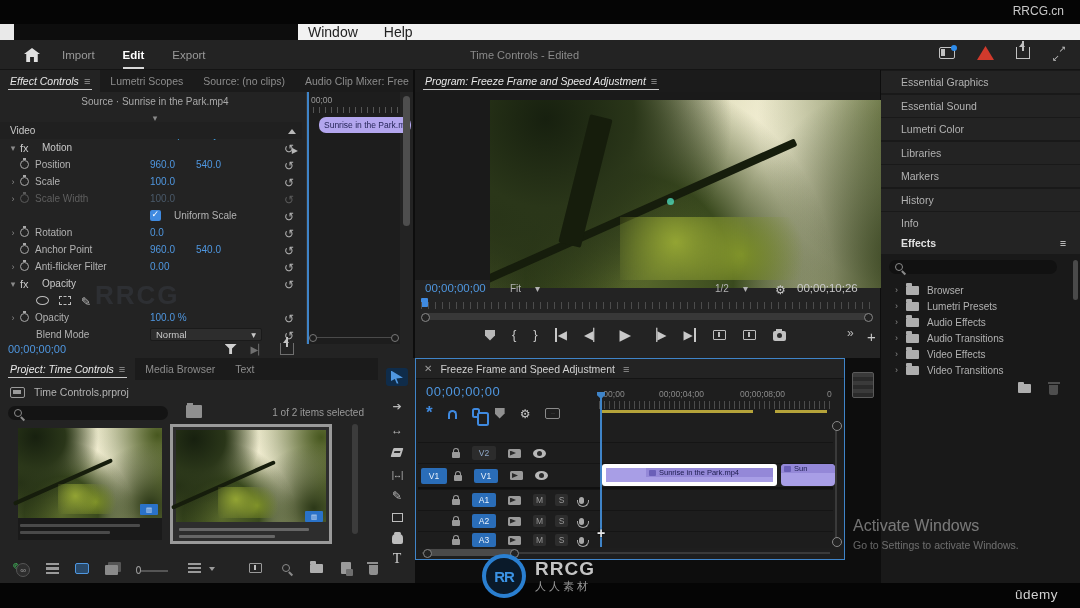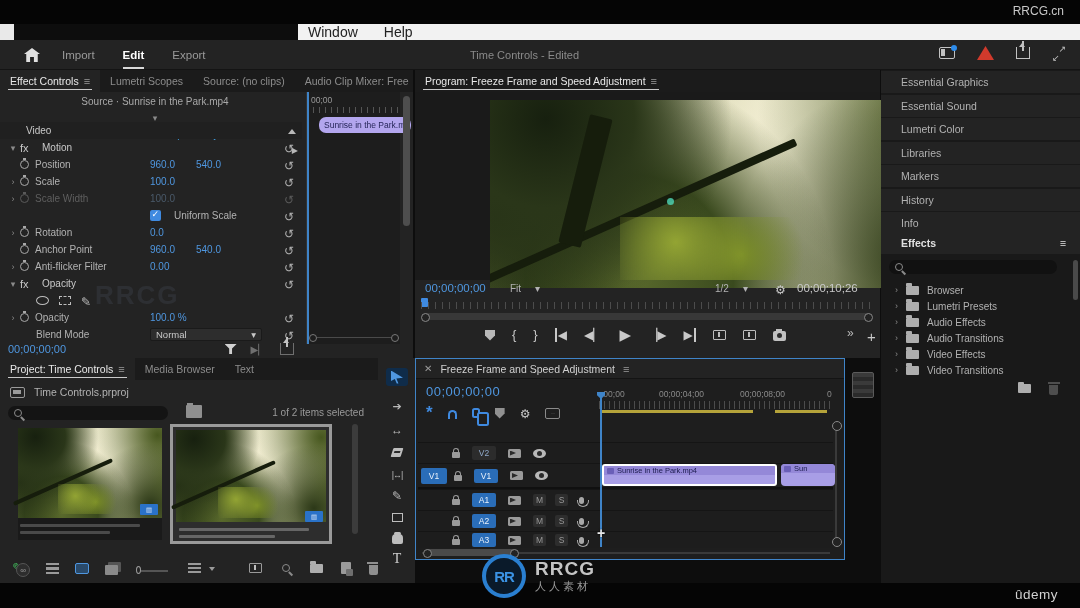--- a/index.html
+++ b/index.html
@@ -31,21 +31,21 @@
   .ic-share::before { content:""; position:absolute; left:4.5px; top:-6px; width:2px; height:10px; background:#c2c2c2; }
   .ic-share::after { content:""; position:absolute; left:2px; top:-7px; border:3.5px solid transparent; border-bottom:4px solid #c2c2c2; }
   .ic-fullscreen { width:14px; height:12px; position:relative; color:#c2c2c2; font-size:9px; line-height:5px; }
   .ic-fullscreen::before { content:"↗"; position:absolute; right:0; top:0; }
   .ic-fullscreen::after { content:"↙"; position:absolute; left:0; bottom:-2px; }
 
   
   .panel { background:#232323; }
   .tabsrow { position:absolute; left:0; top:0; right:0; height:22px; background:#1b1b1b; display:flex; align-items:center; }
   .tab { font-size:10.5px; color:#8c8c8c; padding:0 10px; height:22px; display:flex; align-items:center; gap:5px; white-space:nowrap; }
-  .tab.on { color:#e8e8e8; background:#232323; position:relative; }
+  .tab.on { color:#e8e8e8; background:#232323; position:relative;font-style:italic; }
   .tab.on::after { content:""; position:absolute; left:8px; right:8px; bottom:2px; height:1.5px; background:#c9c9c9; }
   .menu-g { color:#9a9a9a; font-size:11px; }
   .chev { color:#8a8a8a; font-size:9px; }
 
   
   .ic { display:inline-block; position:relative; flex:none; }
   .ic-reset::before { content:"↺"; color:#b0b0b0; font-size:12px; }
   .ic-reset.dim::before { color:#5a5a5a; }
   .ic-watch { width:9px; height:9px; border:1.5px solid #a8a8a8; border-radius:50%; }
   .ic-watch::before { content:""; position:absolute; left:2px; top:-3.5px; width:3px; height:2px; background:#a8a8a8; }
@@ -234,21 +234,21 @@
   .trow { position:absolute; left:2px; width:415px; background:#1d1d1d; border-top:1px solid #151515; display:flex; align-items:center; }
   .trow .cell { display:flex; align-items:center; }
   .tlabel { width:24px; height:14px; border-radius:2px; background:#2c2c2c; color:#8fa8c8; font-size:8.5px; display:flex; align-items:center; justify-content:center; }
   .tlabel.on { background:#2a6db8; color:#e8f0fa; }
   .srcpatch { width:26px; height:16px; border-radius:2px; background:#2a6db8; color:#e8f0fa; font-size:8.5px; display:flex; align-items:center; justify-content:center; }
   .lane-div { position:absolute; left:2px; width:415px; height:2px; background:#101010; }
   .clip { position:absolute; background:#a89ee6; border-radius:3px; overflow:hidden; z-index:3; }
   .clip .chead { height:9px; background:#9488d8; display:flex; align-items:center; gap:3px; padding-left:3px; }
   .clip .chead .fxb { width:7px; height:6px; background:#6a5fb8; border-radius:1px; flex:none; }
   .clip .chead span { color:#1c1c4e; font-size:7.5px; white-space:nowrap; }
-  .clip.sel { border:2px solid #ffffff; }
+  .clip.sel { border:4px solid #ffffff;padding-left:40px; }
   .tl-vscroll { position:absolute; left:419px; top:66px; width:2px; height:118px; background:#3a3a3a; }
   .tl-vscroll::before,.tl-vscroll::after { content:""; position:absolute; left:-3px; width:8px; height:8px; border:1.5px solid #888; border-radius:50%; background:#222; }
   .tl-vscroll::before { top:-4px; } .tl-vscroll::after { bottom:-4px; }
   .tl-hscroll { position:absolute; left:6px; top:190px; width:408px; height:7px; }
   .tl-hscroll .trk { position:absolute; left:0; top:3px; width:100%; height:1.5px; background:#3a3a3a; }
   .tl-hscroll .hdl { position:absolute; left:4px; top:0; width:90px; height:7px; background:#4a4a4a; border-radius:4px; }
   .tl-hscroll .hdl::before,.tl-hscroll .hdl::after { content:""; position:absolute; top:-0.5px; width:7px; height:7px; border:1.5px solid #888; border-radius:50%; background:#222; }
   .tl-hscroll .hdl::before { left:-3px; } .tl-hscroll .hdl::after { right:-3px; }
   .move-cur { position:absolute; left:181px; top:166px; color:#e8e8e8; font-size:14px; font-weight:bold; z-index:6; text-shadow:0 0 2px #000; }
   .tl-sidegrid { position:absolute; left:852px; top:372px; width:22px; height:26px; border:1.5px solid #5a5a5a; border-radius:2px; background:repeating-linear-gradient(#3a3a3a 0 4px,#2a2a2a 4px 8px); }
@@ -316,21 +316,21 @@
 
     <div class="ec-src">
       <span class="s1">Source · Sunrise in the Park.mp4</span>
       <span class="chev">▾</span>
       <span class="s2">Freeze Frame and Speed Adj...</span>
       <span style="margin-left:auto;color:#b8b8b8;font-size:8px;padding-right:4px;">▶</span>
     </div>
 
     <div class="ec-list">
       <div class="ecrow ec-vidhead">
-        <span class="lbl" style="margin-left:20px;">Video</span>
+        <span class="lbl" style="margin-left:4px;">Video</span>
         <span class="arr-up"></span>
       </div>
       <div class="ecrow">
         <span class="tw">▾</span>
         <span class="fxg">fx</span>
         <span class="lbl grp">Motion</span>
         <span class="rst ic ic-reset"></span>
       </div>
       <div class="ecrow">
         <span class="tw"></span>
@@ -792,15 +792,19 @@
   <div class="abs rrcg-logo">
     <div class="rrcg-circ">
       <span>RR</span>
     </div>
     <div class="rrcg-txt">
       <div class="l1">RRCG</div>
       <div class="l2">人人素材</div>
     </div>
   </div>
 
+  <div class="abs activate">
+    <div class="a1">Activate Windows</div>
+    <div class="a2">Go to Settings to activate Windows.</div>
+  </div>
 
   <div class="abs cc-badge">∞</div>
 </div>
 
 </body></html>

